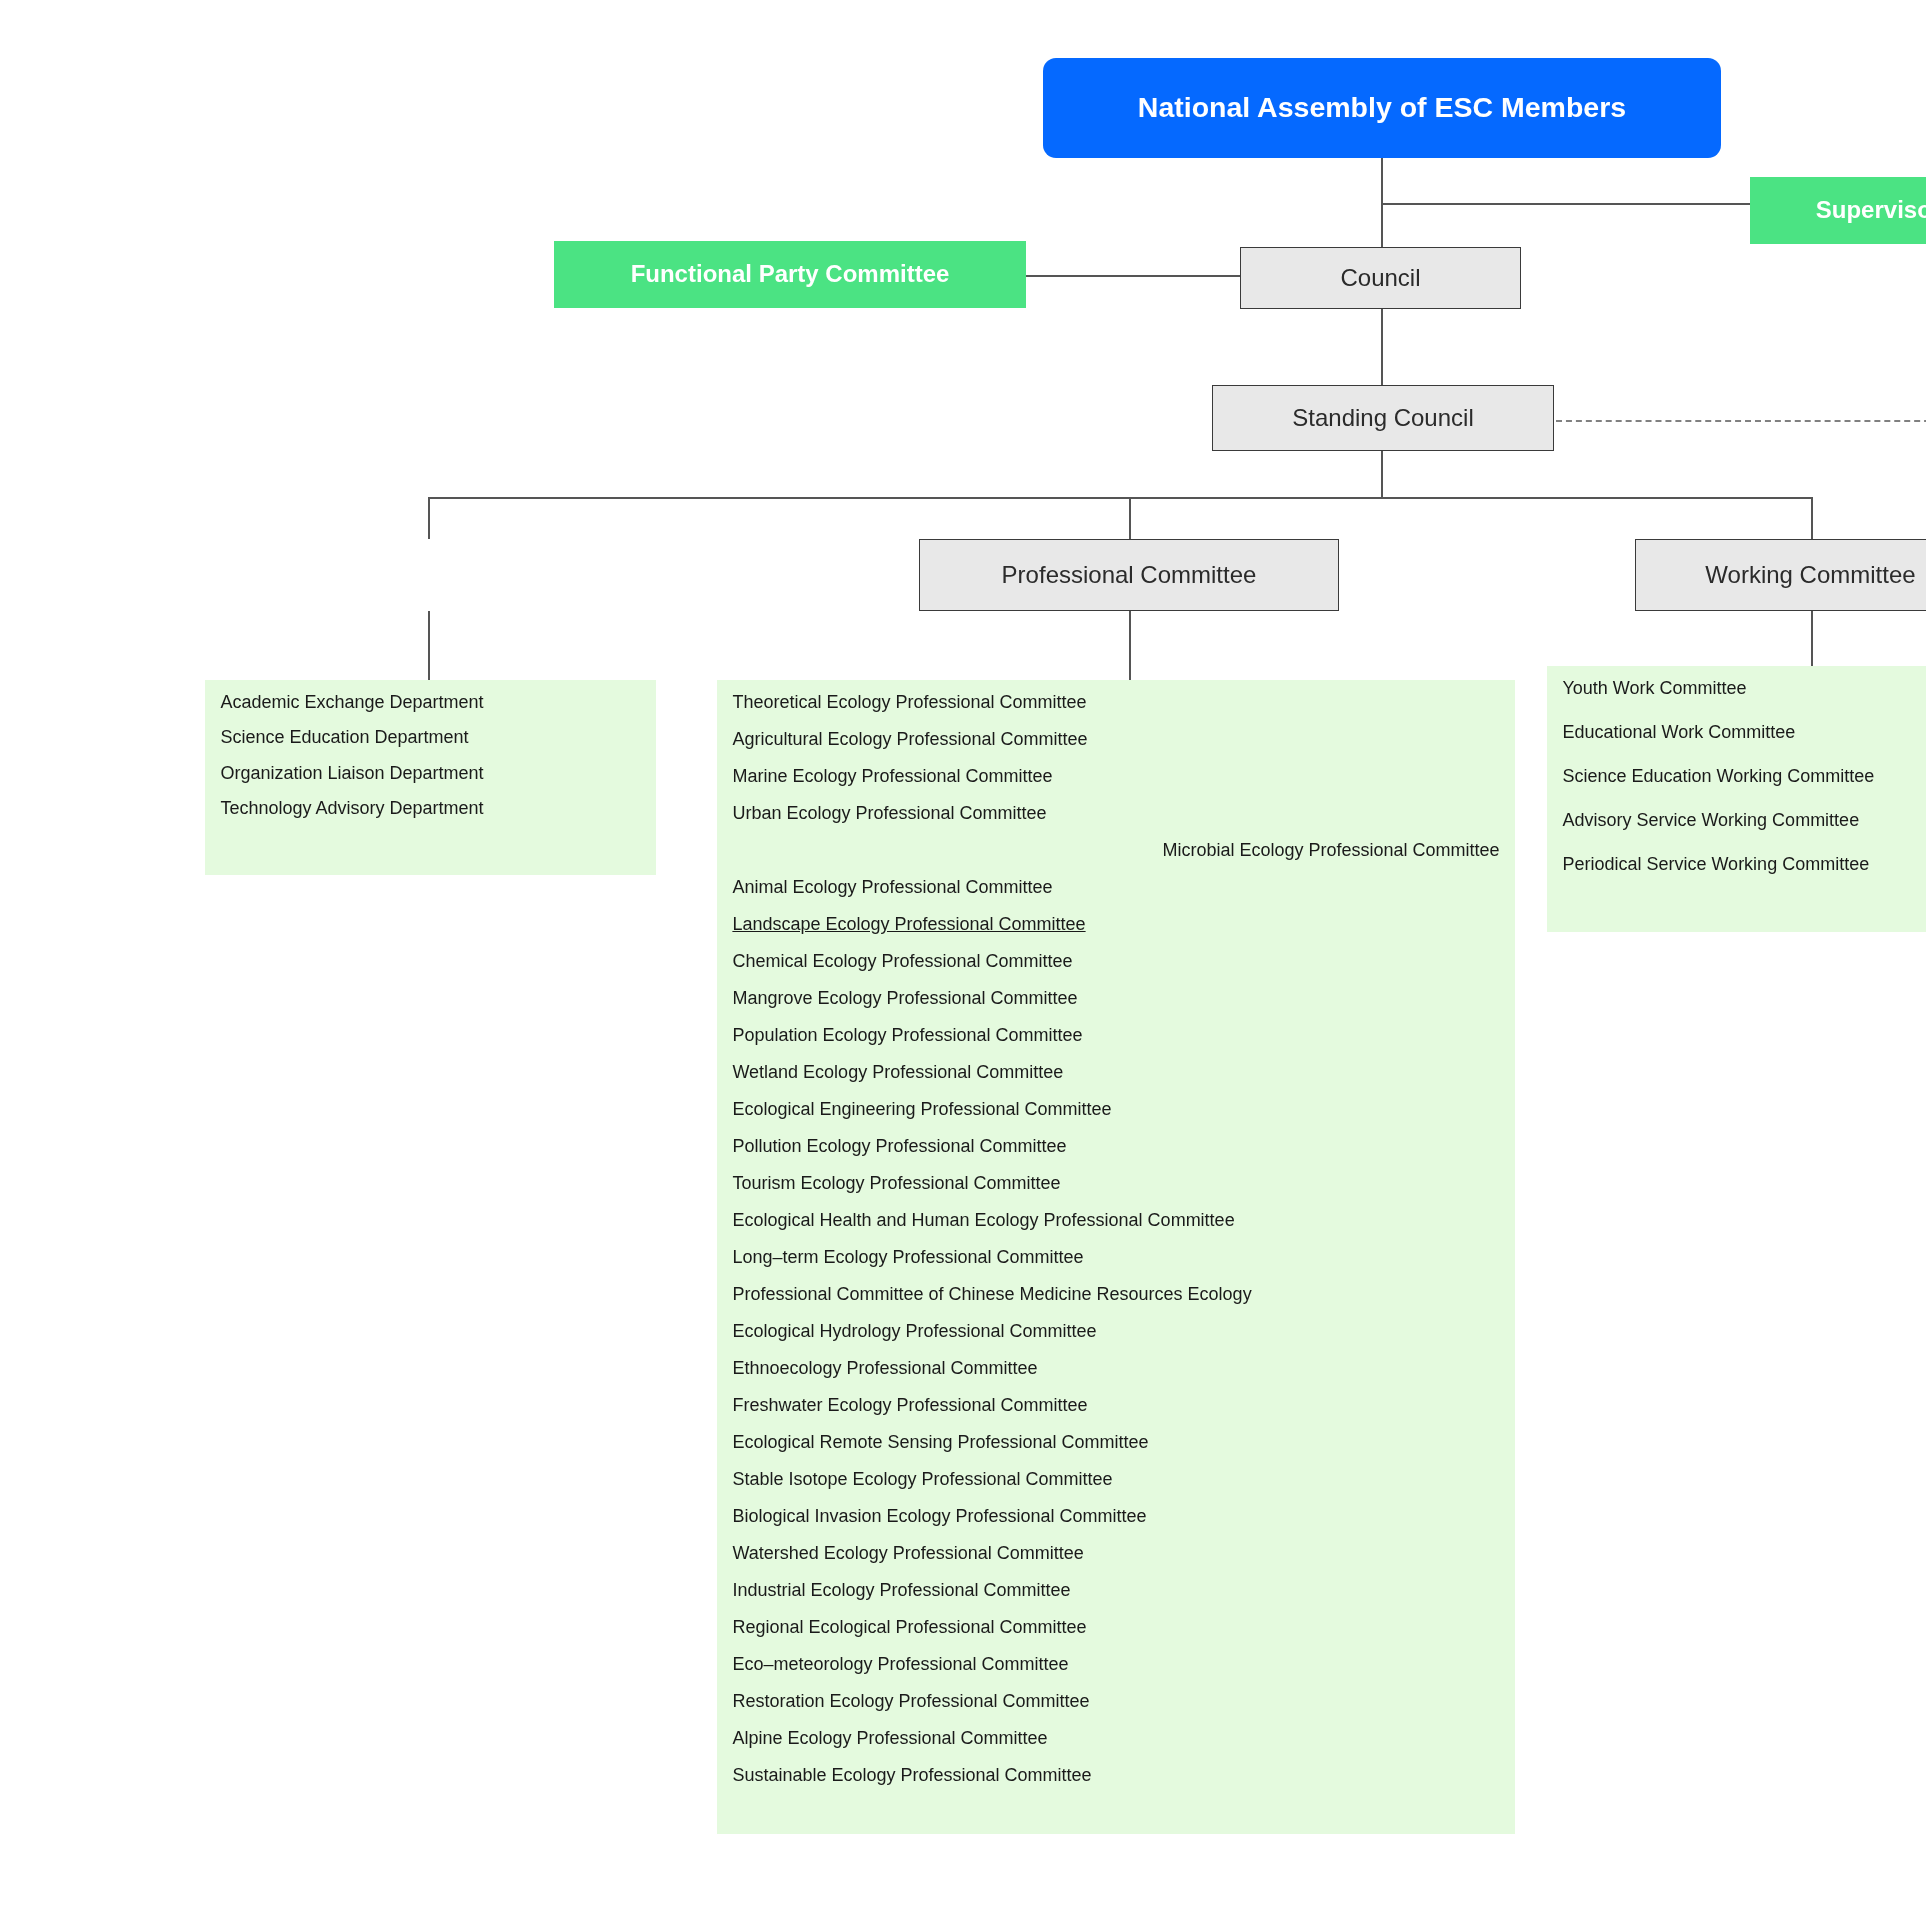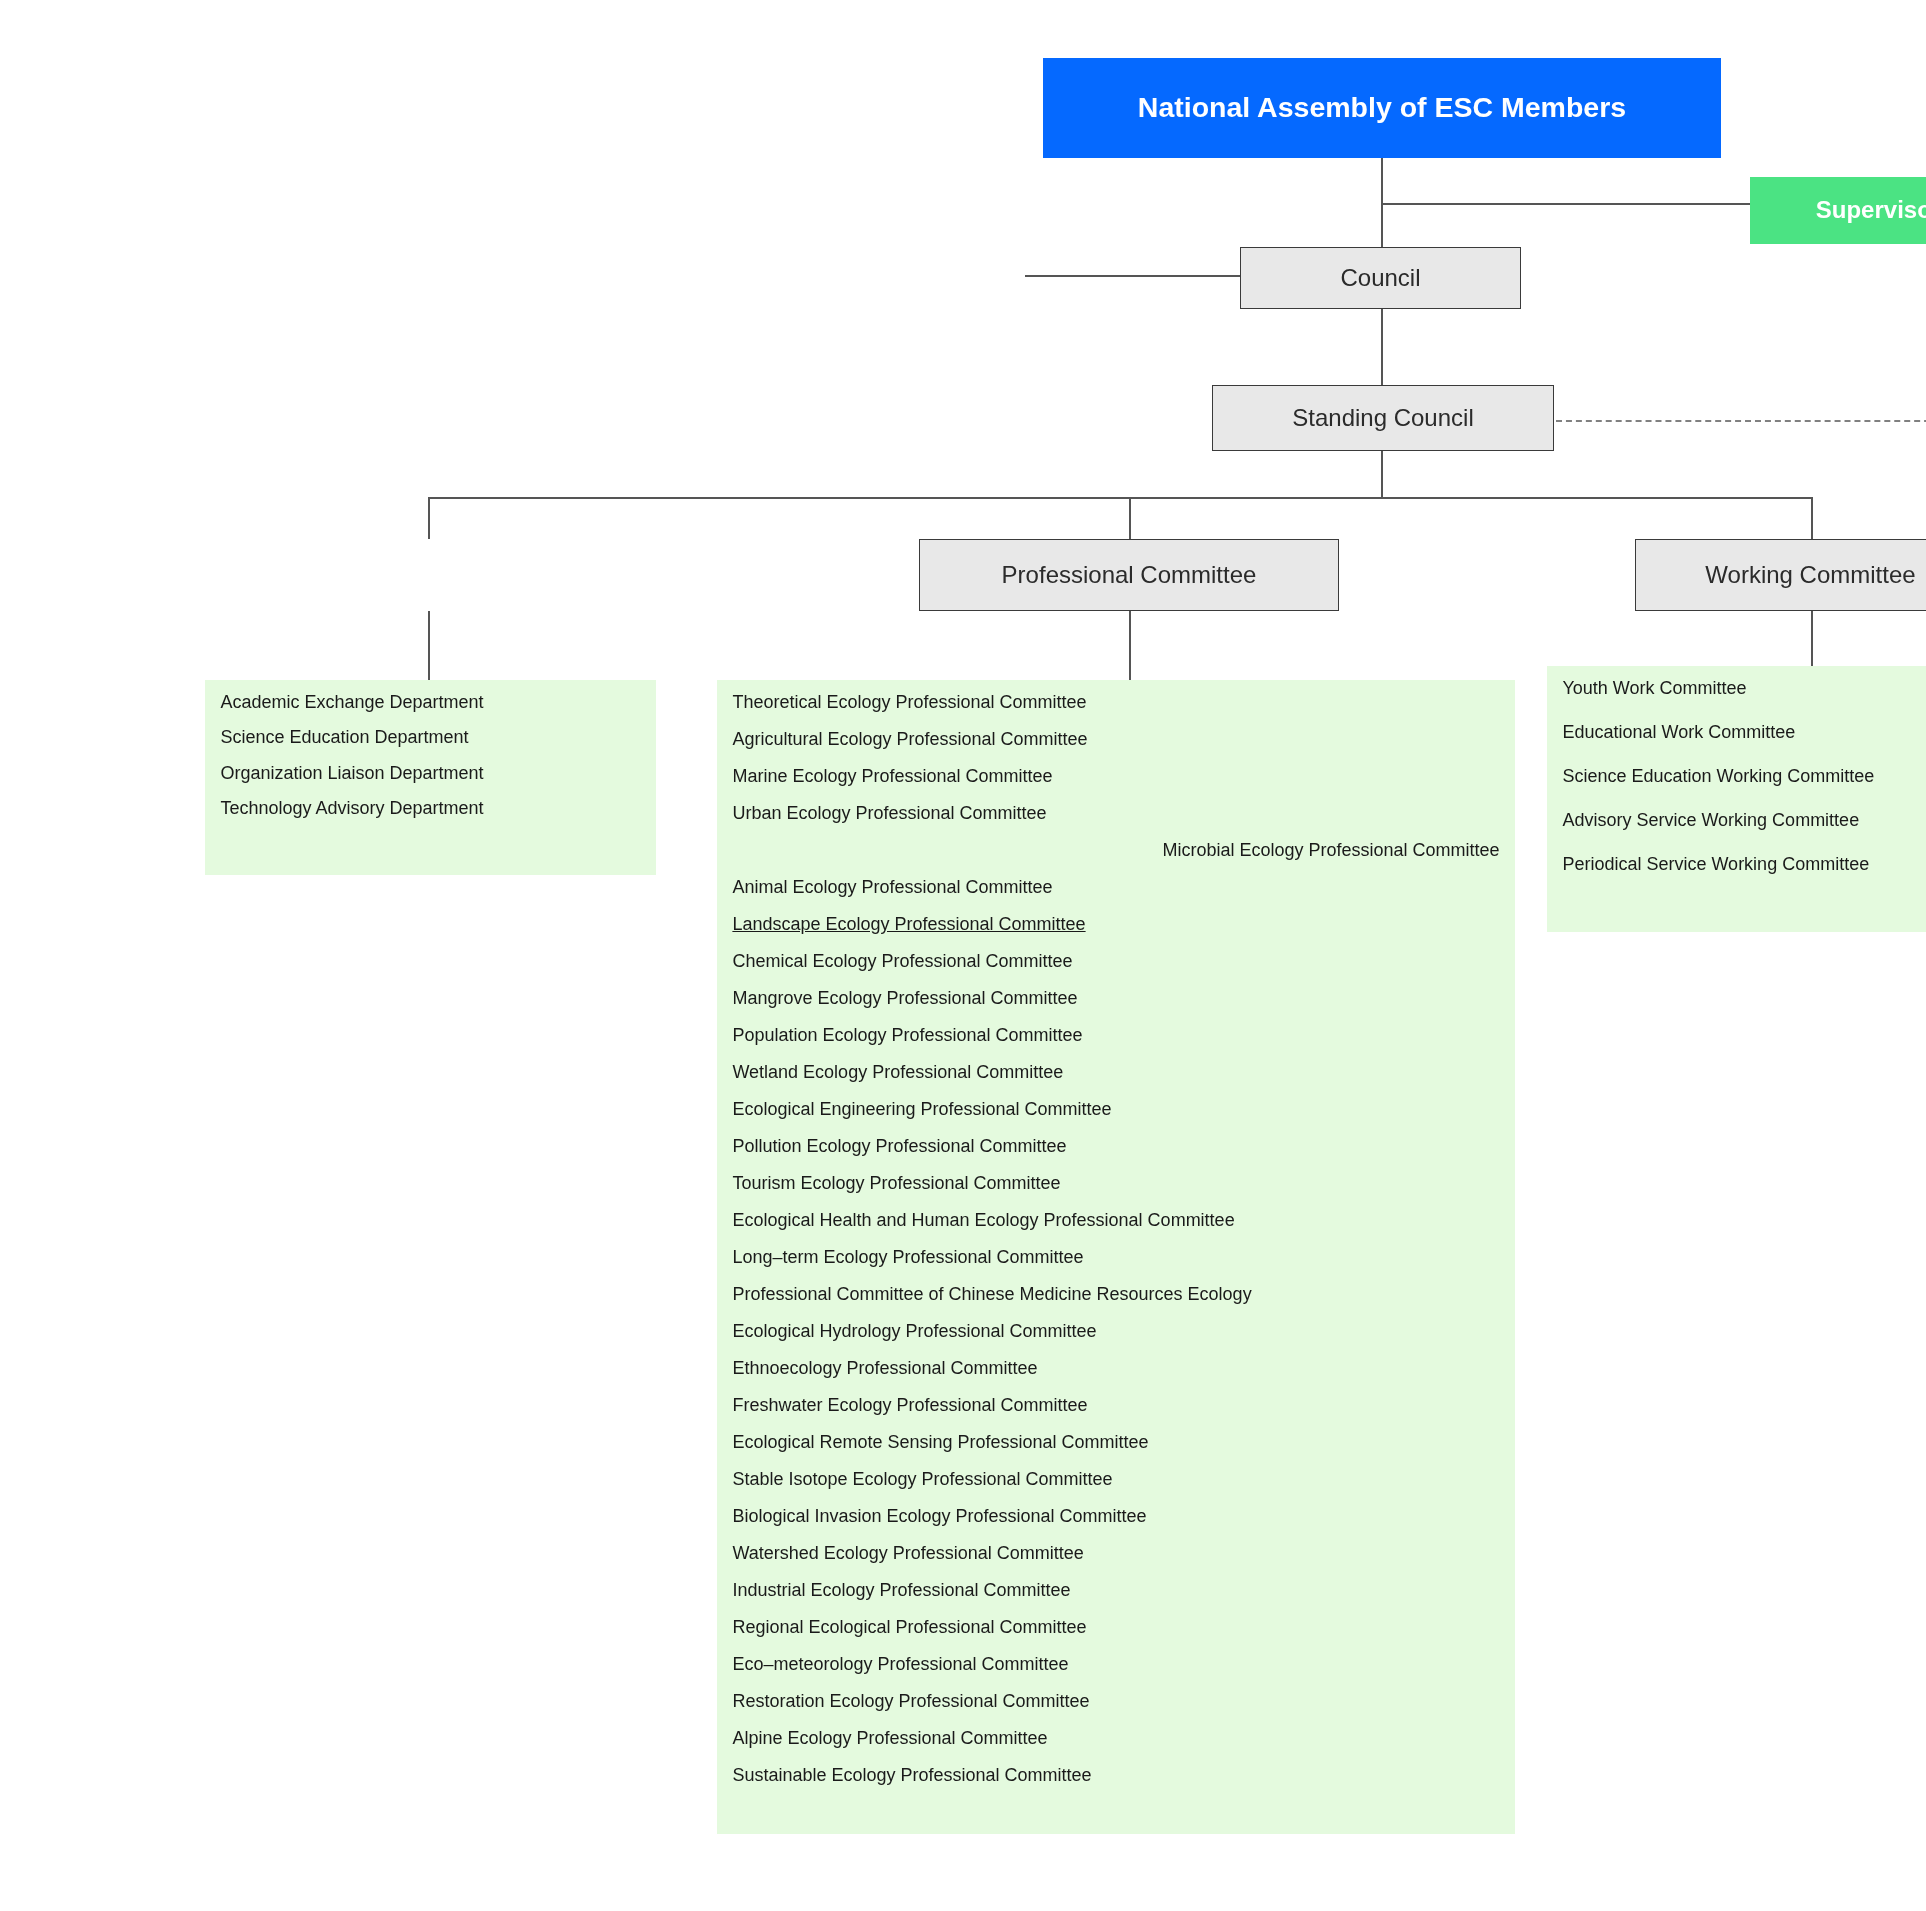--- a/index.html
+++ b/index.html
@@ -39,20 +39,21 @@
     justify-content: center;
     text-align: center;
     line-height: 1.1;
   }
 
   .node-blue {
     background: #0569ff;
     color: #ffffff;
     font-weight: bold;
     font-size: 28.5px;
+    border-radius: 13px;
   }
 
   .node-green {
     background: #4be383;
     color: #ffffff;
     font-weight: bold;
     font-size: 24px;
   }
 
   .node-gray {
@@ -110,20 +111,23 @@
   <div class="dash-h" style="left:1556px; top:420px; width:782px;"></div>
 
   <div class="node node-blue" style="left:1043px; top:58px; width:678px; height:100px;">
     <span>National Assembly of ESC Members</span>
   </div>
 
   <div class="node node-green" style="left:1750px; top:177px; width:401px; height:67px;">
     <span>Supervisory Committee</span>
   </div>
 
+  <div class="node node-green" style="left:554px; top:241px; width:472px; height:67px;">
+    <span>Functional Party Committee</span>
+  </div>
 
   <div class="node node-gray" style="left:1212px; top:385px; width:342px; height:66px;">
     <span>Standing Council</span>
   </div>
 
   <div class="node node-gray" style="left:1240px; top:247px; width:281px; height:62px;">
     <span>Council</span>
   </div>
 
 

